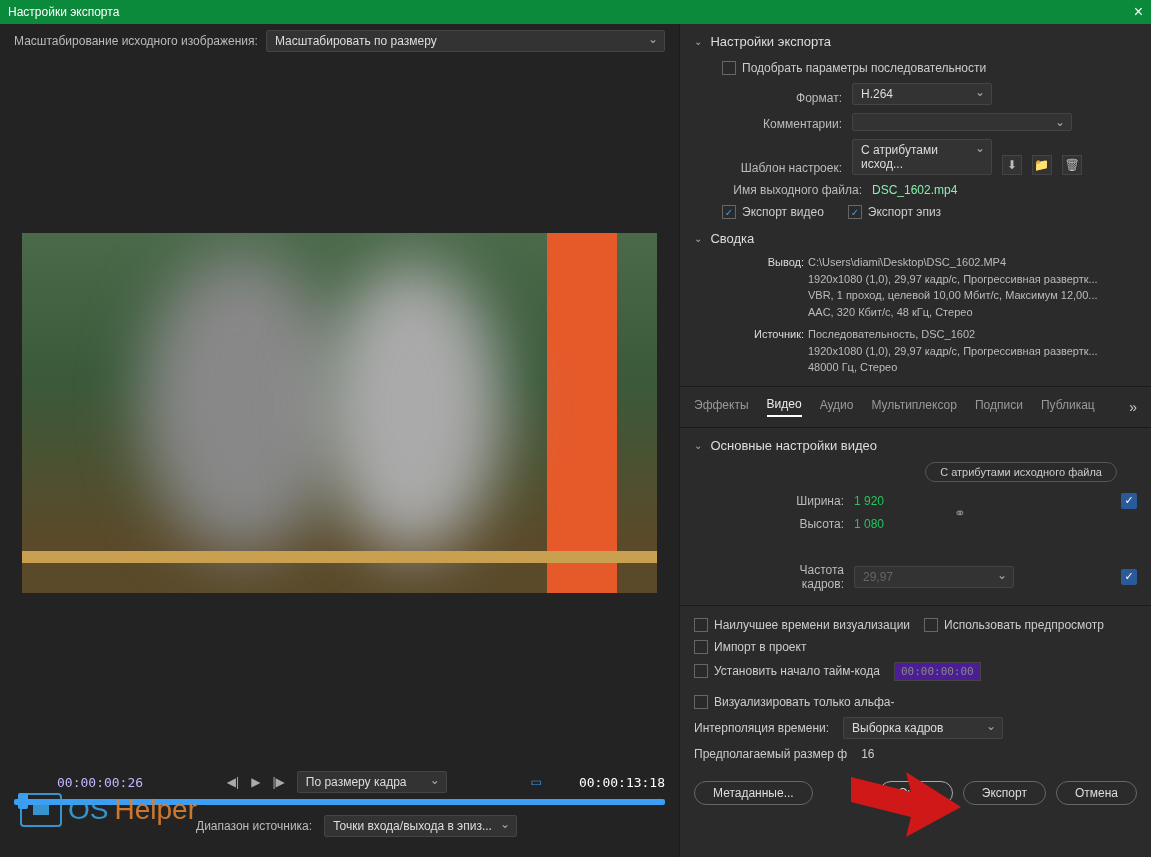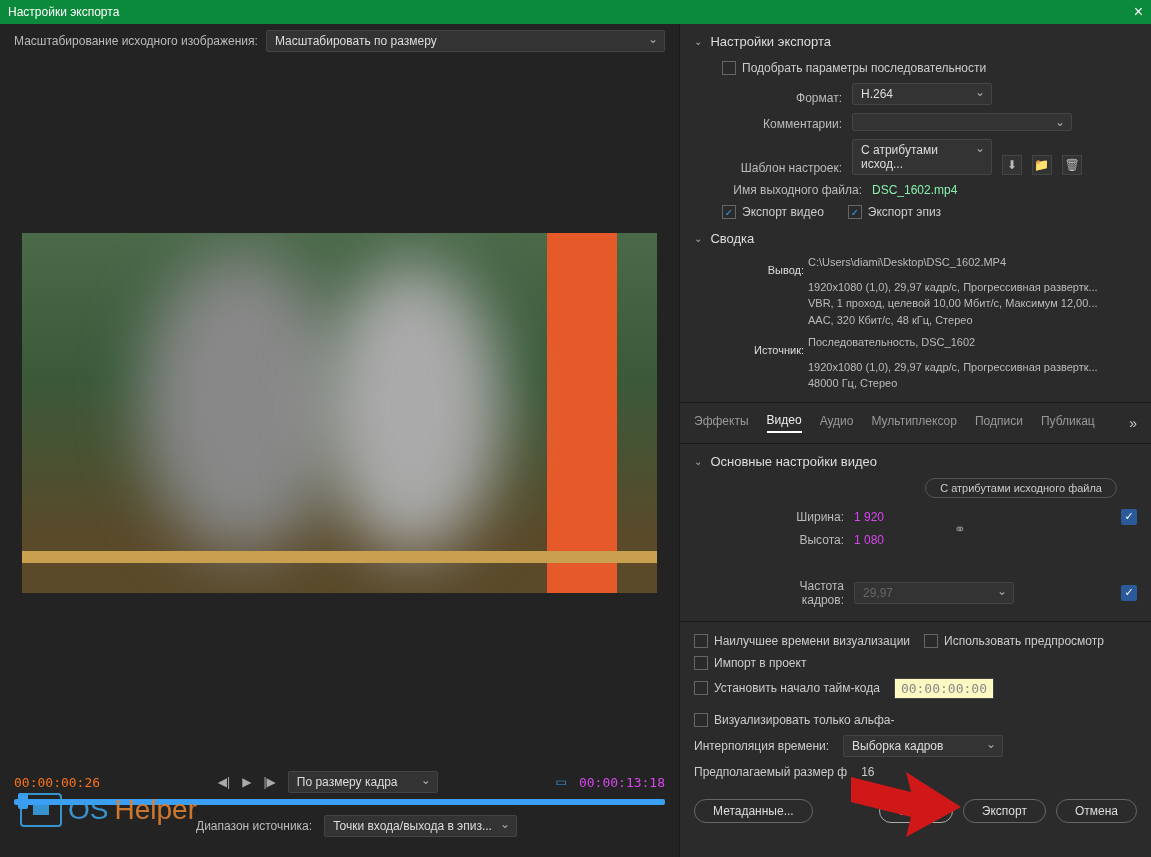--- a/index.html
+++ b/index.html
@@ -25,60 +25,60 @@
 .preview { width: 635px; height: 360px; background: linear-gradient(135deg,#2a4a2a,#3a5a3a); position: relative; overflow: hidden; }
 .preview .nature { position:absolute; inset:0; background: linear-gradient(180deg,#4a6a4a 0%,#3a5a3a 40%,#5a4a2a 85%); }
 .preview .pillar { position:absolute; right:40px; top:0; width:70px; height:100%; background:#e65a2a; }
 .preview .blur1 { position:absolute; left:120px; top:20px; width:200px; height:300px; background:#888; filter:blur(30px); border-radius:50%; }
 .preview .blur2 { position:absolute; left:300px; top:30px; width:180px; height:290px; background:#aaa; filter:blur(30px); border-radius:50%; }
 .preview .rail { position:absolute; bottom:30px; left:0; right:0; height:12px; background:#c8a050; }
 
 .bottom-controls { padding: 4px 14px 14px; }
 .timeline-row { display: flex; align-items: center; gap: 12px; font-size: 12px; margin-bottom: 6px; }
 .timecode { font-family: monospace; font-size: 13px; }
-.tc-blue { color: #f97316; }
-.tc-white { color: #d946ef; }
+.tc-blue { color: #c4b5fd; margin-left: 43px; }
+.tc-white { color: #ffffff; margin-left: 25px; }
 .timeline-bar { height: 6px; background: #3a9ff5; flex: 1; position: relative; border-radius: 2px; }
 .timeline-bar .playhead { position: absolute; left: 4px; top: -6px; width: 10px; height: 16px; background: #3a9ff5; border-radius: 2px; }
 
 .right-panel .section { padding: 10px 14px; border-bottom: 1px solid #1a1a1a; }
 .sec-header { display: flex; align-items: center; gap: 8px; font-size: 13px; color: #ddd; cursor: pointer; margin-bottom: 8px; }
 .sec-header .chevron { font-size: 10px; color: #aaa; }
 
 .form-row { display: flex; align-items: flex-end; gap: 10px; padding: 4px 0 4px 28px; font-size: 12px; }
 .form-row .flabel { width: 120px; text-align: right; color: #bbb; }
 .link { color: #86efac; cursor: pointer; }
 
 .checkbox { display: inline-flex; align-items: center; gap: 6px; cursor: pointer; }
 .cb { width: 14px; height: 14px; border: 1px solid #666; background: #2a2a2a; display: inline-flex; align-items: center; justify-content: center; font-size: 10px; color: #3a9ff5; }
 .cb.checked::before { content: "✓"; }
 
 .icon-btn { width: 20px; height: 20px; background: #333; border: 1px solid #444; display: inline-flex; align-items: center; justify-content: center; cursor: pointer; color: #bbb; font-size: 12px; }
 
 .summary-block { padding-left: 40px; font-size: 11px; line-height: 1.5; color: #bbb; }
-.summary-block .skey { color: #ddd; display: inline-block; width: 70px; text-align: right; margin-right: 4px; vertical-align: top; margin-top: 8px; }
+.summary-block .skey { color: #ddd; display: inline-block; width: 70px; text-align: right; margin-right: 4px; vertical-align: top; }
 .summary-block .sval { display: inline-block; max-width: 320px; }
 
 .mid-tabs { display: flex; gap: 18px; padding: 10px 14px; border-bottom: 1px solid #1a1a1a; font-size: 12px; align-items: center; }
 .mid-tabs .mtab { color: #999; cursor: pointer; padding-bottom: 4px; }
 .mid-tabs .mtab.active { color: #eee; border-bottom: 2px solid #fff; }
 .mid-tabs .more { margin-left: auto; color: #ccc; font-size: 14px; cursor: pointer; }
 
 .video-settings { padding: 10px 14px; overflow: hidden; }
 .pill-btn { border: 1px solid #555; border-radius: 12px; padding: 3px 14px; background: transparent; color: #ccc; cursor: pointer; font-size: 11px; }
 .dim-row { display: flex; align-items: center; gap: 10px; padding: 4px 0 4px 60px; }
 .dim-row .dlabel { width: 90px; text-align: right; color: #bbb; }
-.dim-val { color: #d946ef; width: 60px; }
+.dim-val { color: #22c55e; width: 60px; }
 .link-icon { color: #888; font-size: 14px; cursor: pointer; }
 .blue-cb { width: 16px; height: 16px; background: #2a5a9a; border-radius: 2px; display: inline-flex; align-items: center; justify-content: center; color: #fff; font-size: 11px; }
 .blue-cb::before { content: "✓"; }
 
 .footer-opts { padding: 8px 14px; border-top: 1px solid #1a1a1a; font-size: 12px; }
 .footer-opts .opt-row { display: flex; align-items: center; gap: 14px; padding: 4px 0; flex-wrap: wrap; }
-.readonly-box { background: #fef9c3; border: 1px solid #444; padding: 2px 6px; color: #888; font-family: monospace; font-size: 13px; text-align: center; }
+.readonly-box { background: #4c1d95; border: 1px solid #444; padding: 2px 6px; color: #888; font-family: monospace; font-size: 11px; text-align: center; }
 
 .action-row { display: flex; gap: 10px; padding: 8px 14px 14px; align-items: center; }
 .btn { border: 1px solid #666; border-radius: 14px; padding: 4px 18px; background: transparent; color: #ddd; cursor: pointer; font-size: 12px; }
 .btn.primary { border-color: #aaa; }
 
 .red-arrow { position: absolute; right: 190px; bottom: 20px; pointer-events: none; }
 
 .watermark { position: absolute; left: 20px; bottom: 30px; display: flex; align-items: center; gap: 6px; opacity: 0.9; pointer-events: none; }
 .watermark .wicon { width: 42px; height: 34px; border: 2px solid #3aa0e0; border-radius: 4px; position: relative; }
 .watermark .wicon::after { content: ""; position: absolute; left: 50%; top: 50%; width: 16px; height: 10px; background: #3aa0e0; transform: translate(-50%,-50%); }

